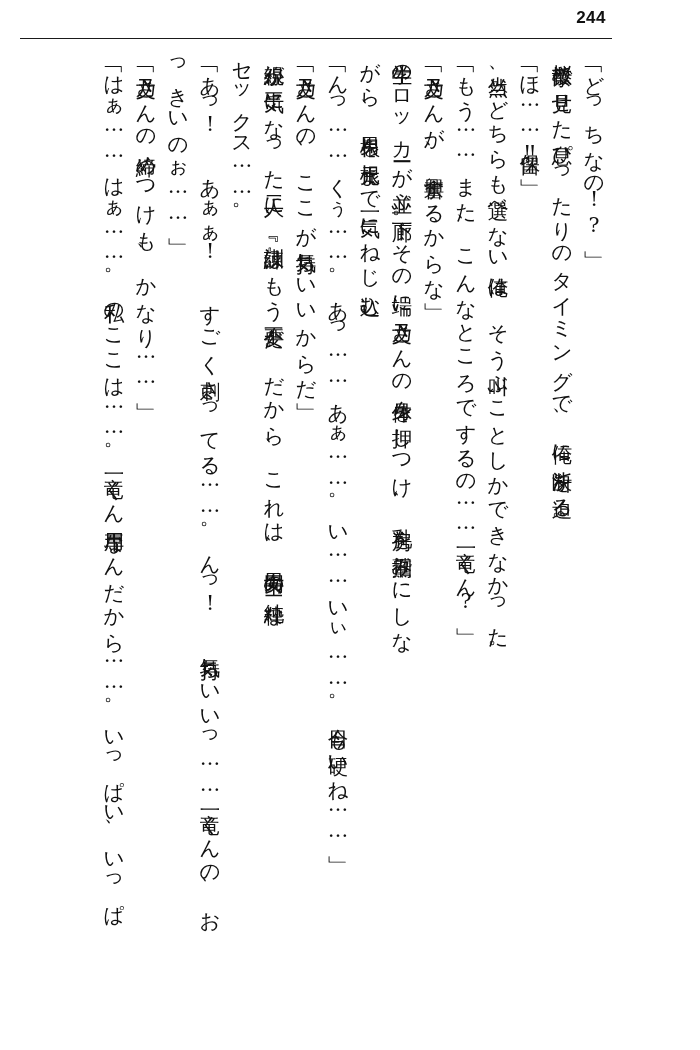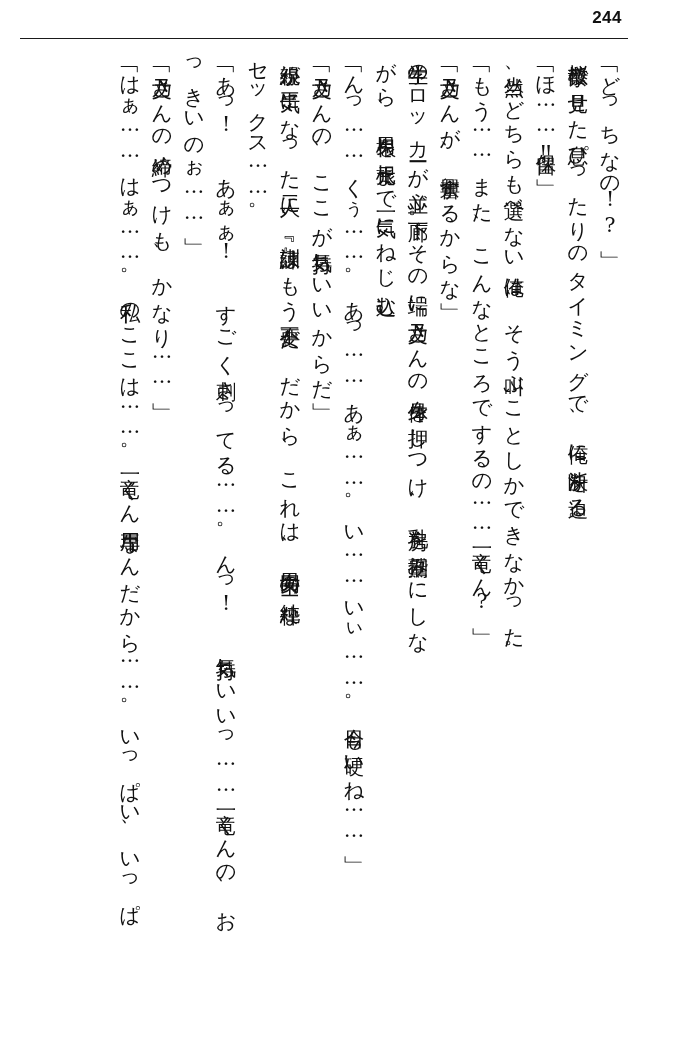--- a/index.html
+++ b/index.html
@@ -8,21 +8,20 @@
     background: #ffffff;
   }
   .page {
     position: relative;
     width: 632px;
     height: 1050px;
     background: #ffffff;
     overflow: hidden;
     font-family: "DejaVu Serif", "Liberation Serif", serif;
     color: #111111;
-    padding-left: 16px;
   }
   .page-number {
     position: absolute;
     top: 8px;
     right: 26px;
     font-family: "Liberation Sans", sans-serif;
     font-size: 17px;
     font-weight: bold;
     letter-spacing: 0.5px;
     color: #111111;

